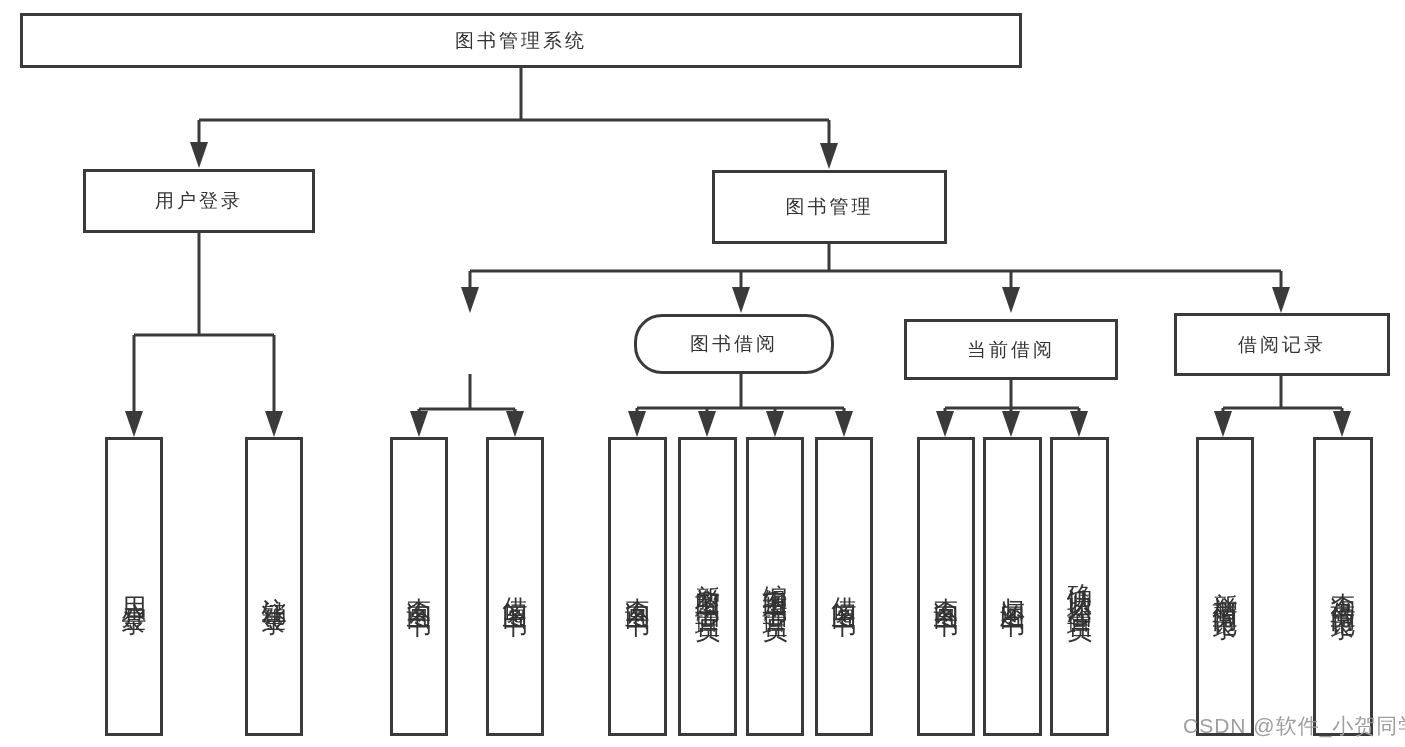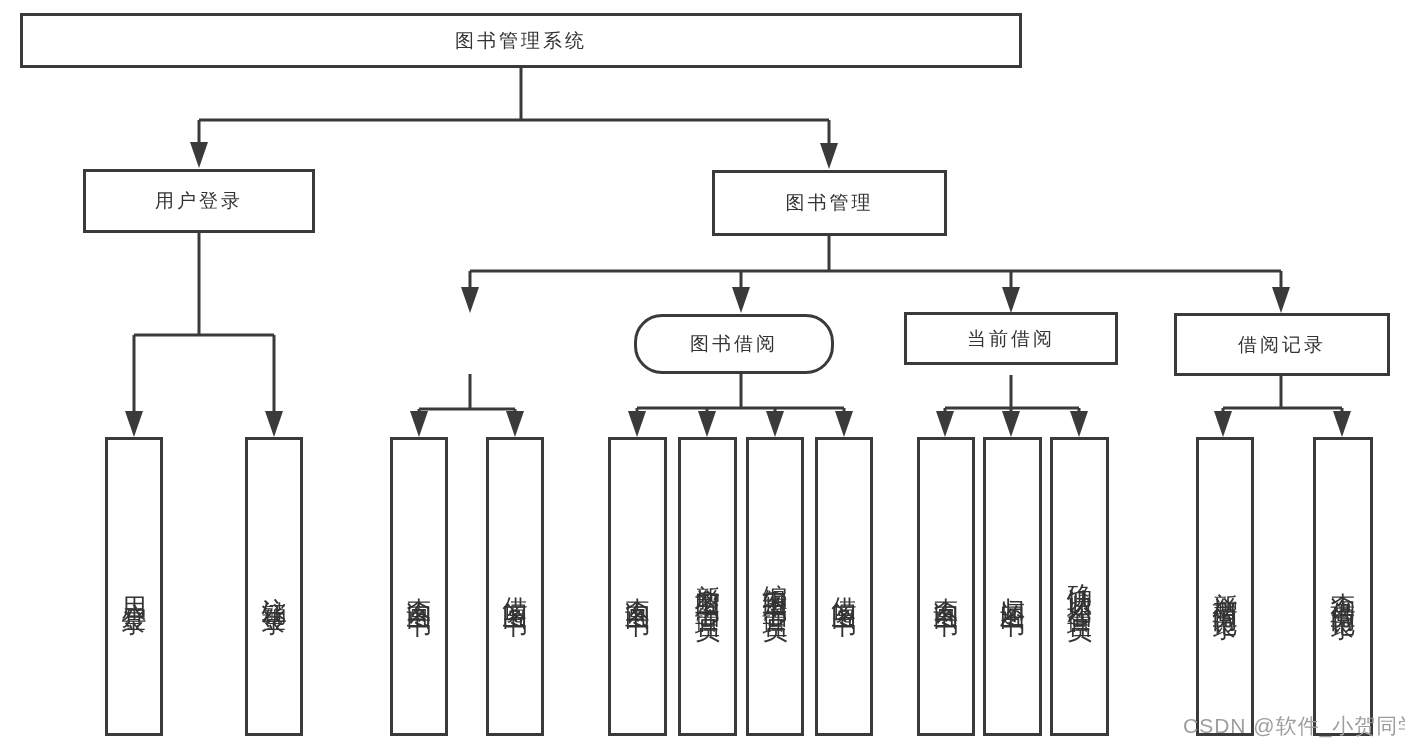--- a/index.html
+++ b/index.html
@@ -108,28 +108,28 @@
     </g>
   </svg>
 
   <div class="node" style="left:20px;top:13px;width:1002px;height:55px;">
     <span>图书管理系统</span>
   </div>
 
   <div class="node" style="left:83px;top:169px;width:232px;height:64px;">
     <span>用户登录</span>
   </div>
-  <div class="node" style="left:712px;top:170px;width:235px;height:66px;">
+  <div class="node" style="left:712px;top:170px;width:235px;height:74px;">
     <span>图书管理</span>
   </div>
 
   <div class="node" style="left:634px;top:314px;width:200px;height:60px;border-radius:28px;">
     <span>图书借阅</span>
   </div>
-  <div class="node" style="left:904px;top:312px;width:214px;height:53px;">
+  <div class="node" style="left:904px;top:319px;width:214px;height:61px;">
     <span>当前借阅</span>
   </div>
   <div class="node" style="left:1174px;top:313px;width:216px;height:63px;">
     <span>借阅记录</span>
   </div>
 
   <div class="vnode" style="left:105px;top:437px;width:58px;height:299px;">
     <span>用户登录</span>
   </div>
   <div class="vnode" style="left:245px;top:437px;width:58px;height:299px;">

